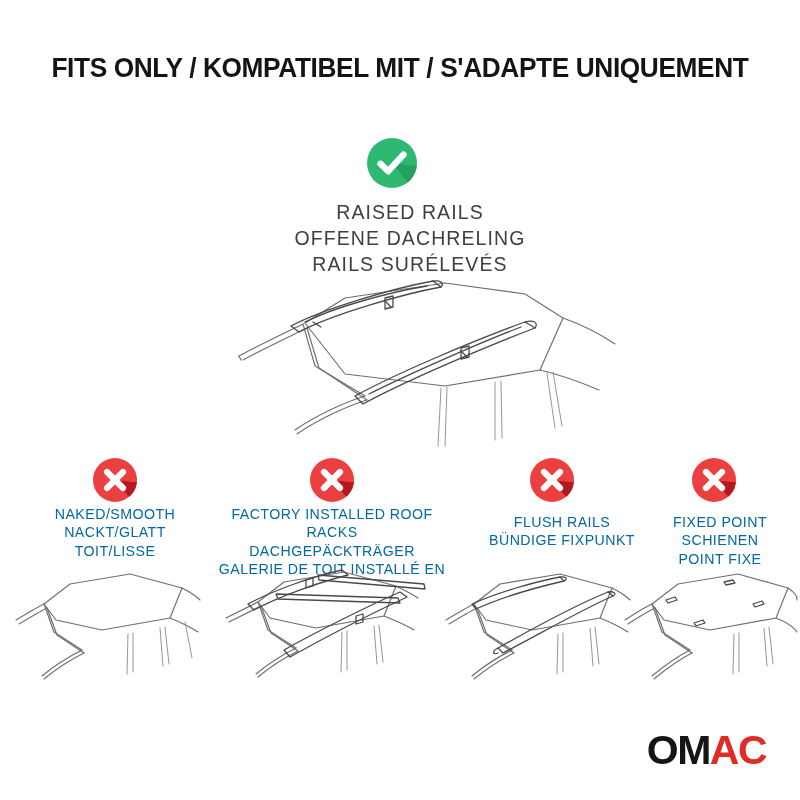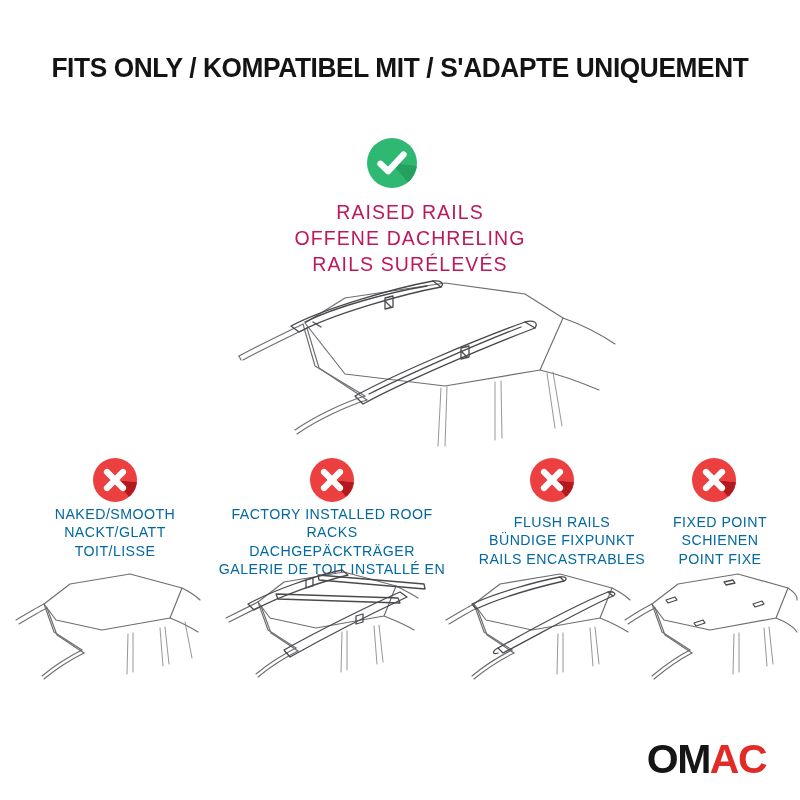--- a/index.html
+++ b/index.html
@@ -80,21 +80,21 @@
   .x-icon .shadow-wedge {
     background: #b4191f;
     clip-path: polygon(0 0, 100% 0, 100% 100%);
     transform: rotate(5deg);
   }
 
   
   .caption {
     position: absolute;
     text-align: center;
-    color: #be185d;
+    color: #404040;
     font-family: "Liberation Sans", sans-serif;
     font-weight: normal;
     line-height: 1.28;
     letter-spacing: 0.7px;
   }
   #main-caption {
     left: 230px;
     top: 200px;
     width: 360px;
     font-size: 19.5px;
@@ -134,21 +134,21 @@
   }
   .roof-art .thin {
     stroke-width: 0.9;
     stroke: #8a8a8e;
   }
 
   
   #omac-logo {
     position: absolute;
     right: 34px;
-    bottom: 20px;
+    bottom: 29px;
     font-family: "Liberation Sans", sans-serif;
     font-weight: bold;
     font-size: 41px;
     letter-spacing: -1.5px;
     line-height: 1;
   }
   #omac-logo .dark { color: #151515; }
   #omac-logo .accent { color: #e02b27; }
 </style>
 </head>
@@ -289,21 +289,20 @@
 <div class="status-icon x-icon" style="left:530px;">
   <div class="shadow-wedge"></div>
   <svg viewBox="0 0 44 44" aria-hidden="true">
     <path d="M14 14 L30 30 M30 14 L14 30" fill="none" stroke="#ffffff" stroke-width="6.2" stroke-linecap="round"></path>
   </svg>
 </div>
 
 <div class="caption sub-caption" style="left:462px; top:513px; width:200px;">
   <div>FLUSH RAILS</div>
   <div>BÜNDIGE FIXPUNKT</div>
-  <div>RAILS ENCASTRABLES</div>
 </div>
 
 <div class="roof-art" style="left:438px; top:566px; width:195px; height:120px;">
   <svg width="195" height="120" viewBox="0 0 195 120">
     <path class="fill-white" d="M36 38 L62 18 L122 8 L174 22 L162 52 L94 64 L48 54 Z"></path>
     <path d="M36 38 C 28 42, 18 48, 8 54"></path>
     <path d="M39 42 C 31 46, 21 52, 11 58"></path>
     <path d="M36 38 L 46 66 L 74 84"></path>
     <path d="M39 42 L 49 69 L 76 87"></path>
     <path d="M74 84 C 62 90, 46 100, 34 110"></path>

